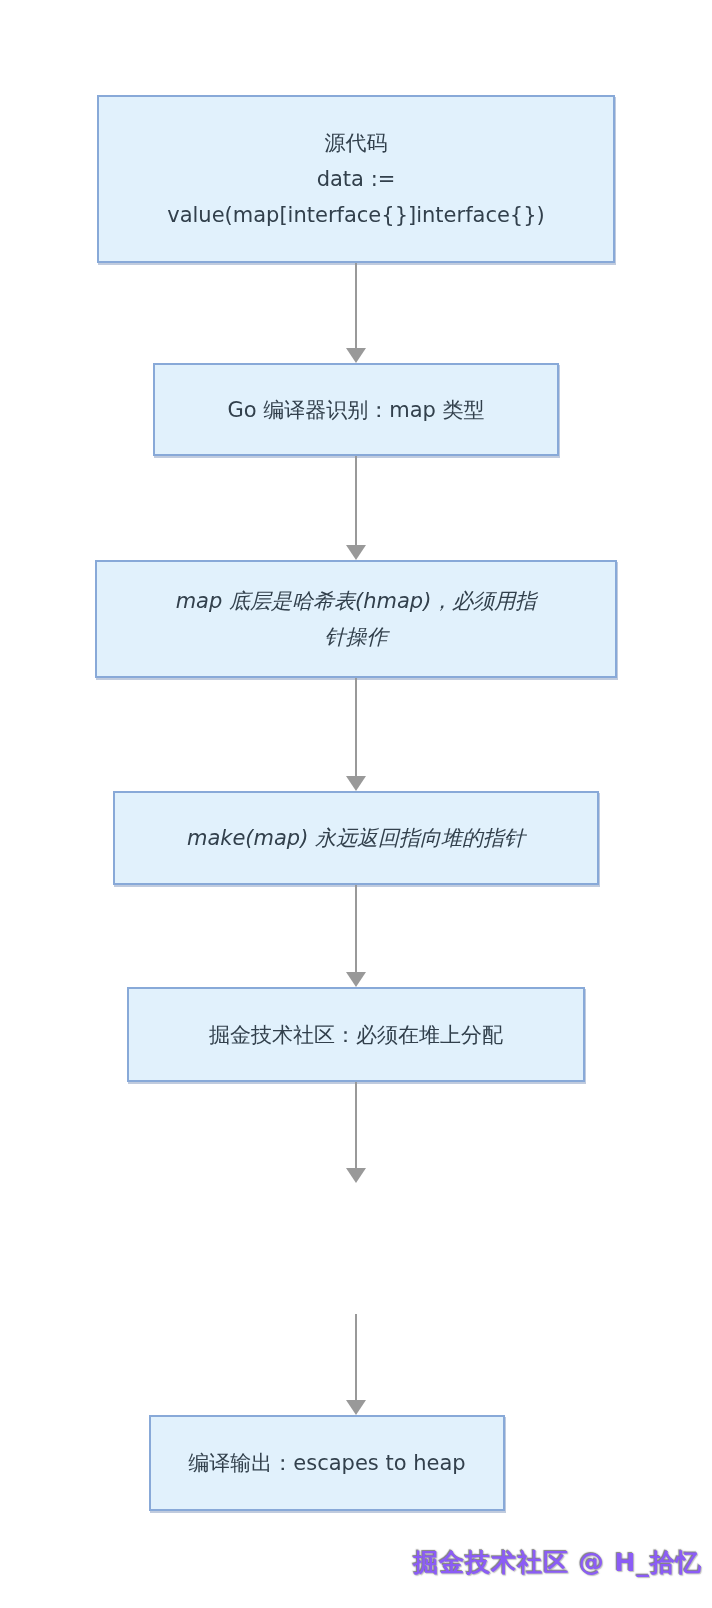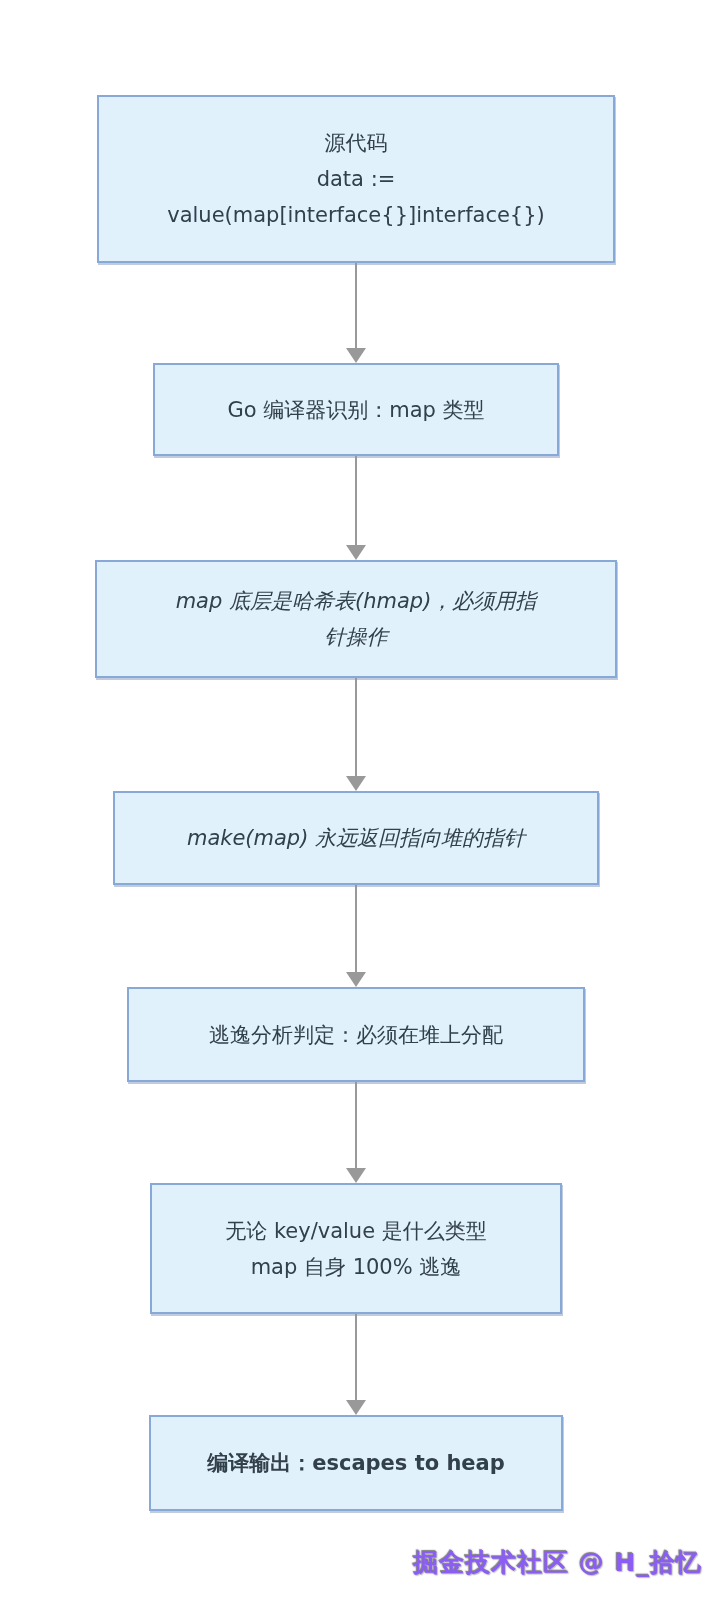--- a/index.html
+++ b/index.html
@@ -69,21 +69,21 @@
                  1px 1px 1px rgba(170,170,170,0.7),
                  0 0 2px rgba(140,140,140,0.5);
   }
   
   #n0{left:97px;  top:95px;   width:518px; height:168px;}
   #n1{left:153px; top:363px;  width:406px; height:93px;}
   #n2{left:95px;  top:560px;  width:522px; height:118px;font-style:italic;}
   #n3{left:113px; top:791px;  width:486px; height:94px;font-style:italic;}
   #n4{left:127px; top:987px;  width:458px; height:95px;}
   #n5{left:150px; top:1183px; width:412px; height:131px;}
-  #n6{left:149px; top:1415px; width:414px; height:96px;font-weight:bold;}
+  #n6{left:149px; top:1415px; width:356px; height:96px;}
   #a0{left:346px; top:263px;  height:100px;}
   #a1{left:346px; top:456px;  height:104px;}
   #a2{left:346px; top:678px;  height:113px;}
   #a3{left:346px; top:885px;  height:102px;}
   #a4{left:346px; top:1082px; height:101px;}
   #a5{left:346px; top:1314px; height:101px;}
 </style>
 </head>
 <body>
 
@@ -122,32 +122,28 @@
   <div class="node" id="n3">
     <div class="line">make(map) 永远返回指向堆的指针</div>
   </div>
 
   <div class="arrow" id="a3">
     <div class="shaft"></div>
     <div class="head"></div>
   </div>
 
   <div class="node" id="n4">
-    <div class="line">逃逸分析判定：必须在堆上分配</div>
+    <div class="line">掘金技术社区：必须在堆上分配</div>
   </div>
 
   <div class="arrow" id="a4">
     <div class="shaft"></div>
     <div class="head"></div>
   </div>
 
-  <div class="node" id="n5">
-    <div class="line">无论 key/value 是什么类型</div>
-    <div class="line">map 自身 100% 逃逸</div>
-  </div>
 
   <div class="arrow" id="a5">
     <div class="shaft"></div>
     <div class="head"></div>
   </div>
 
   <div class="node" id="n6">
     <div class="line">编译输出：escapes to heap</div>
   </div>
 

